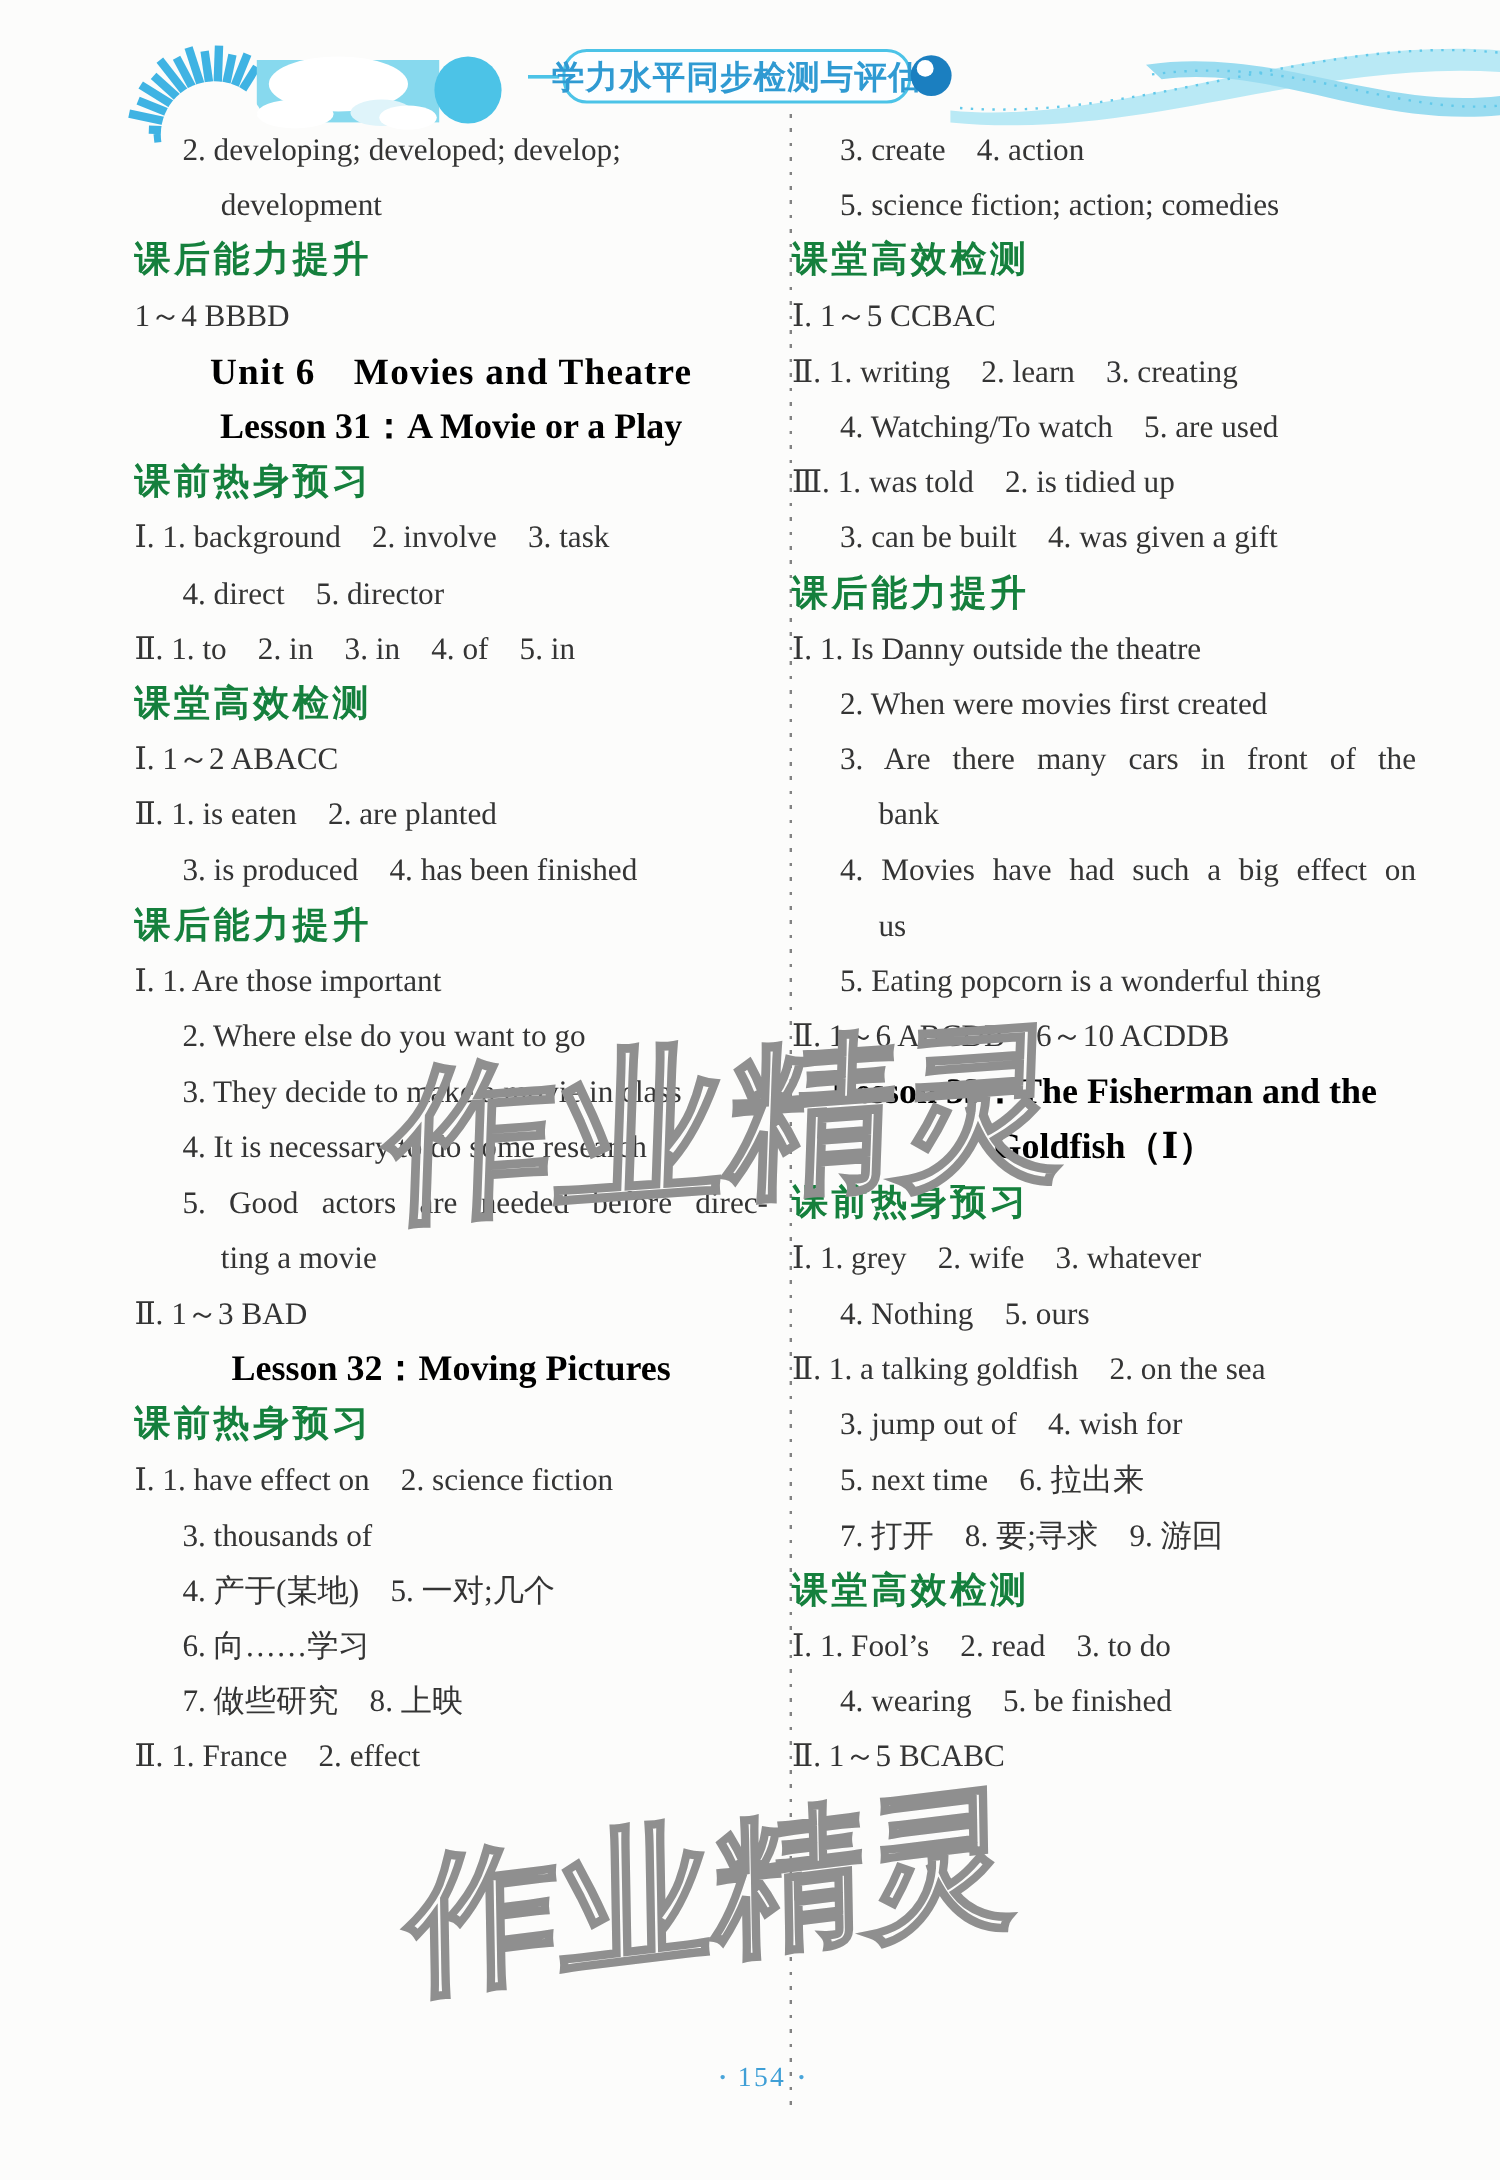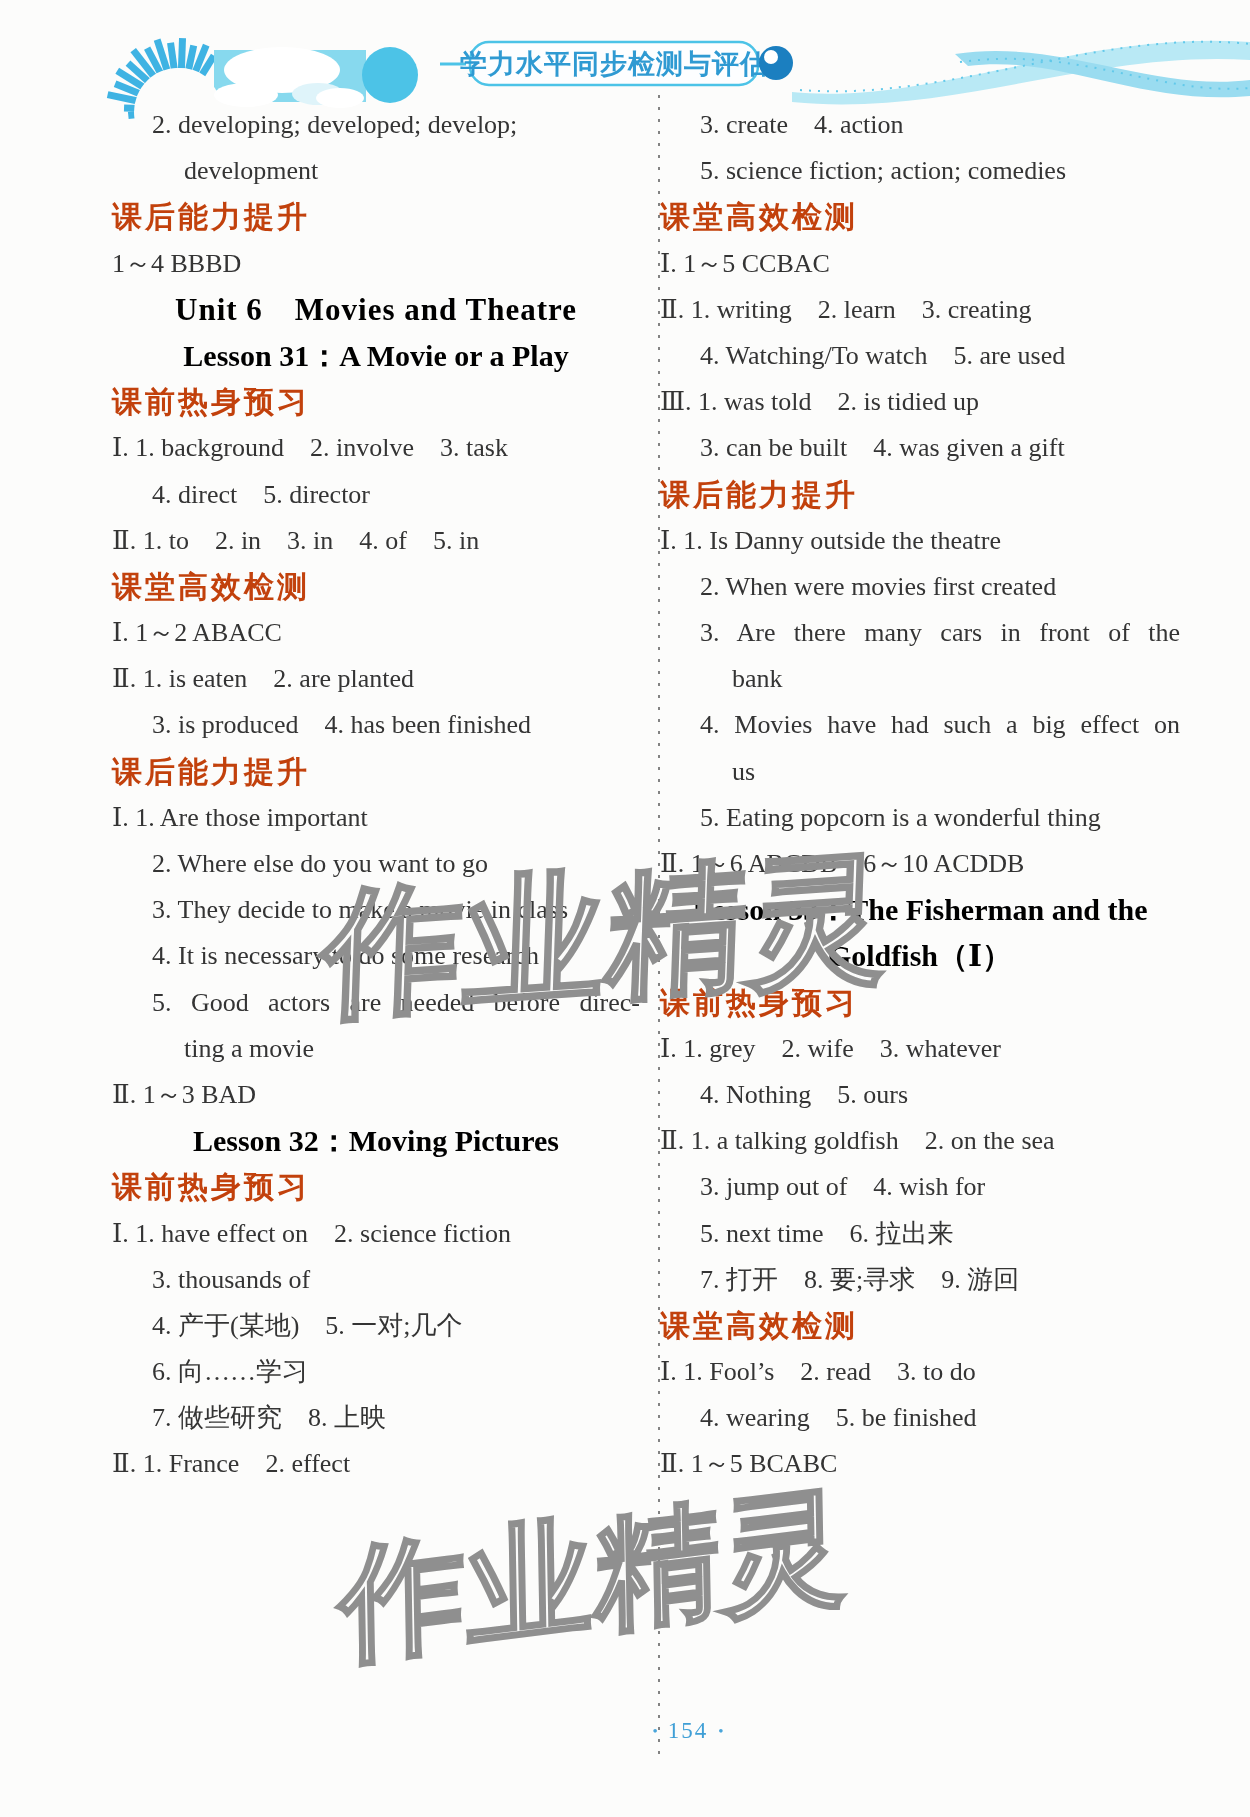--- a/index.html
+++ b/index.html
@@ -22,21 +22,21 @@
     height:46.2px;line-height:46.2px;
     font-size:26px;
     white-space:pre-wrap;
     overflow:visible;
   }
   .line.sub{margin-left:40px;}
   .line.wrap{margin-left:72px;}
   .line.j{text-align:justify;text-align-last:justify;}
   .line.h-black{
     font-family:"Liberation Sans","DejaVu Sans",sans-serif;
-    font-weight:700;font-size:30px;color:#c2410c;letter-spacing:3px;
+    font-weight:700;font-size:30px;color:#15803d;letter-spacing:3px;
   }
   .line.h-blue,.line.h-unit{
     font-weight:700;color:#000000;text-align:center;font-size:30px;
   }
   .line.h-unit{font-size:31px;letter-spacing:1px;}
   
   .divider{
     position:absolute;left:658px;top:95px;width:2px;height:1662px;
     background-image:repeating-linear-gradient(to bottom,#828282 0 3px,transparent 3px 12px);
   }
@@ -48,21 +48,21 @@
     color:rgba(255,255,255,0);
     -webkit-text-stroke:3px #8f8f8f;
     pointer-events:none;
     z-index:6;
     white-space:nowrap;
   }
   .wm1{left:322px;top:842px;font-size:140px;letter-spacing:2px;transform:rotate(-4deg) skewX(-6deg);}
   .wm2{left:338px;top:1492px;font-size:126px;letter-spacing:2px;transform:rotate(-7deg) skewX(-6deg);}
   
   .footer{
-    position:absolute;left:608px;top:1718px;width:160px;height:32px;
+    position:absolute;left:555px;top:1718px;width:160px;height:32px;
     text-align:center;font-size:23px;color:#3f9fd6;
   }
   .footer .dot{font-size:15px;vertical-align:2px;color:#49a5da;}
   .footer .num{margin:0 10px;letter-spacing:2px;}
 </style>
 </head>
 <body>
 
 <div class="page">
 

